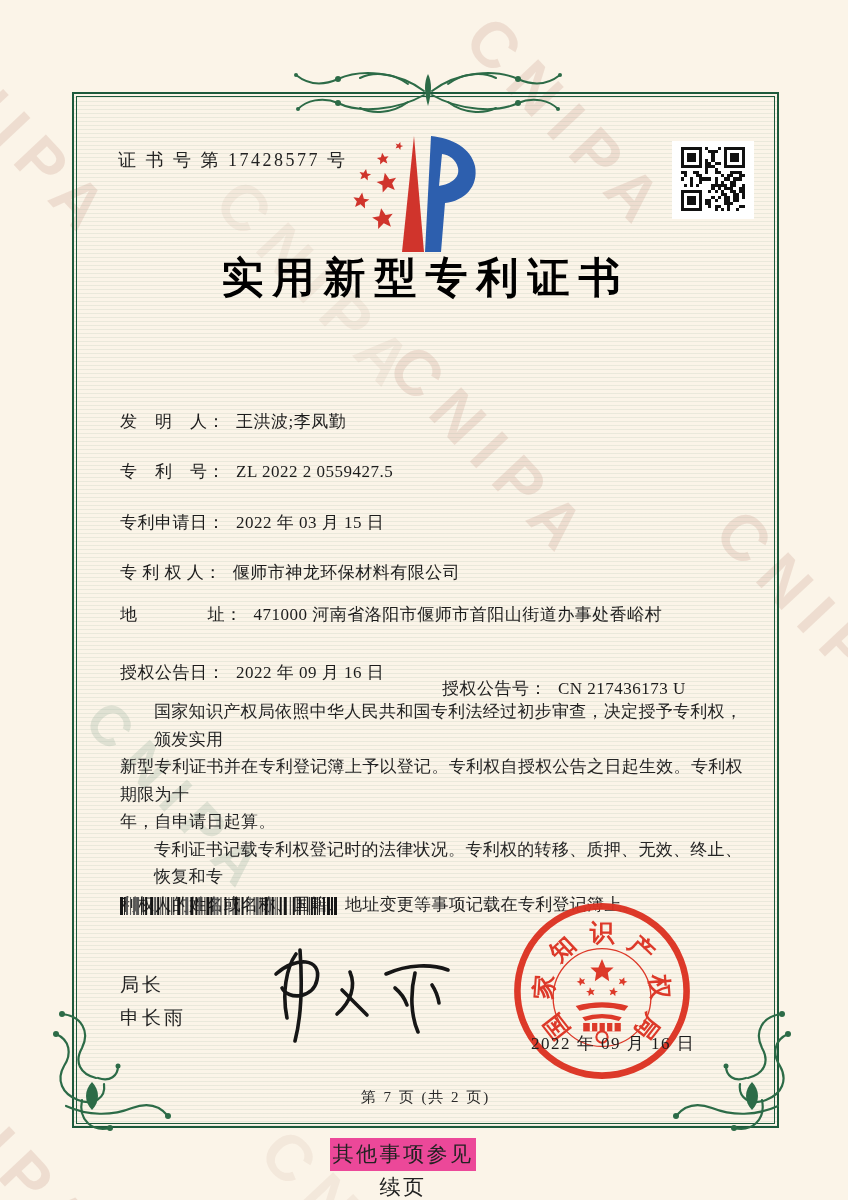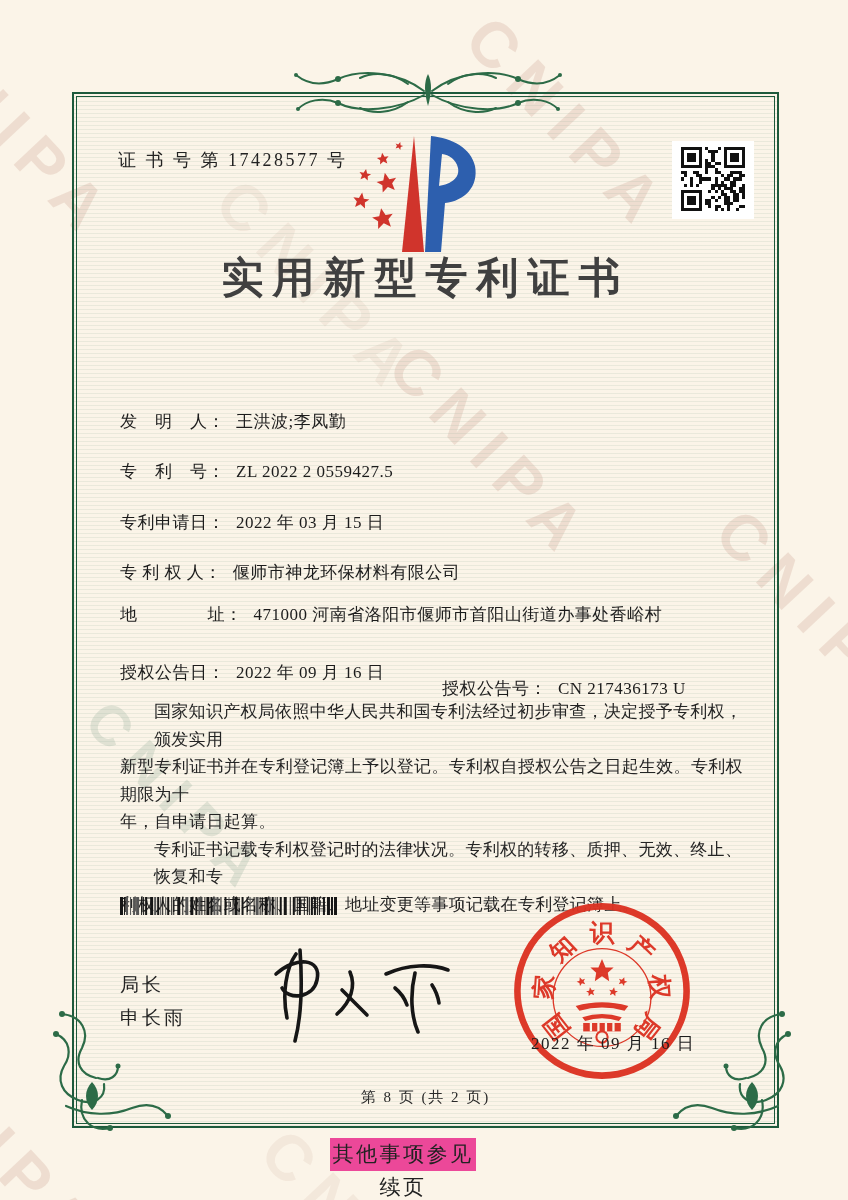--- a/index.html
+++ b/index.html
@@ -30,21 +30,21 @@
     content:""; position:absolute; inset:2px; border:1px solid #1d5a3c; pointer-events:none;
   }
   .orn{position:absolute; z-index:4;}
   
   .abs{position:absolute; z-index:5;}
   .cert-no{left:118px; top:148px; font-size:18px; letter-spacing:2.5px; color:#222;}
   .qr-patch{left:672px; top:141px; width:82px; height:78px; background:#fff;}
   .qr-patch svg{position:absolute; left:9px; top:6px;}
   .title{
     left:72px; top:250px; width:707px; text-align:center;
-    font-size:42px; font-weight:bold; letter-spacing:9px; color:#404040;
+    font-size:42px; font-weight:bold; letter-spacing:9px; color:#000000;
   }
   .frow{left:120px; font-size:17px; white-space:nowrap; color:#1c1c1c; letter-spacing:0.5px;}
   .frow .lbl{margin-right:11px;}
   .grant2{left:442px;}
   .body-text{
     left:120px; top:698px; width:636px; font-size:17px; line-height:27.5px;
     color:#242424; letter-spacing:0.3px;
   }
   .body-text .ind{padding-left:34px;}
   .sig-role{left:120px; top:972px; font-size:19px; letter-spacing:3px;
@@ -426,16 +426,16 @@
       <text x="100" y="47" transform="rotate(-43 100 100)">知</text>
       <text x="100" y="47">识</text>
       <text x="100" y="47" transform="rotate(43 100 100)">产</text>
       <text x="100" y="47" transform="rotate(86 100 100)">权</text>
       <text x="100" y="47" transform="rotate(128 100 100)">局</text>
     </g>
   </svg>
 
   <div class="abs seal-date">2022 年 09 月 16 日</div>
 
-  <div class="abs page-info">第 8 页 (共 2 页)</div>
+  <div class="abs page-info">第 7 页 (共 2 页)</div>
   <div class="abs cont-box">其他事项参见续页</div>
 
 </div>
 
 </body></html>

